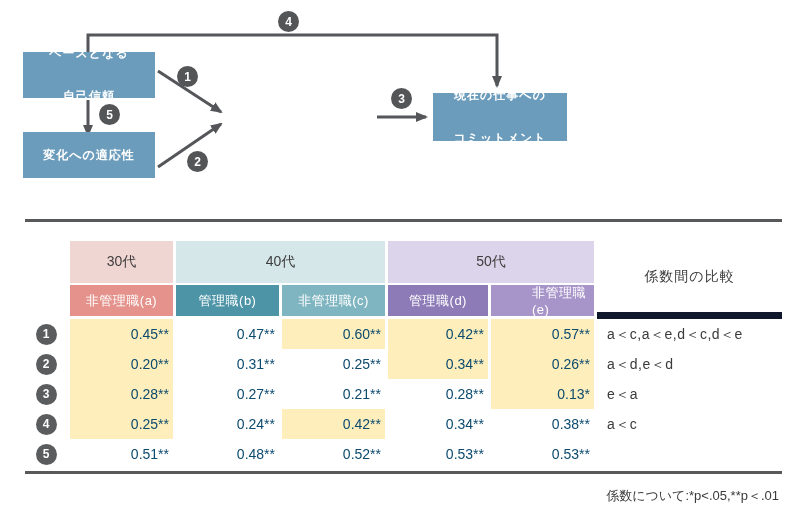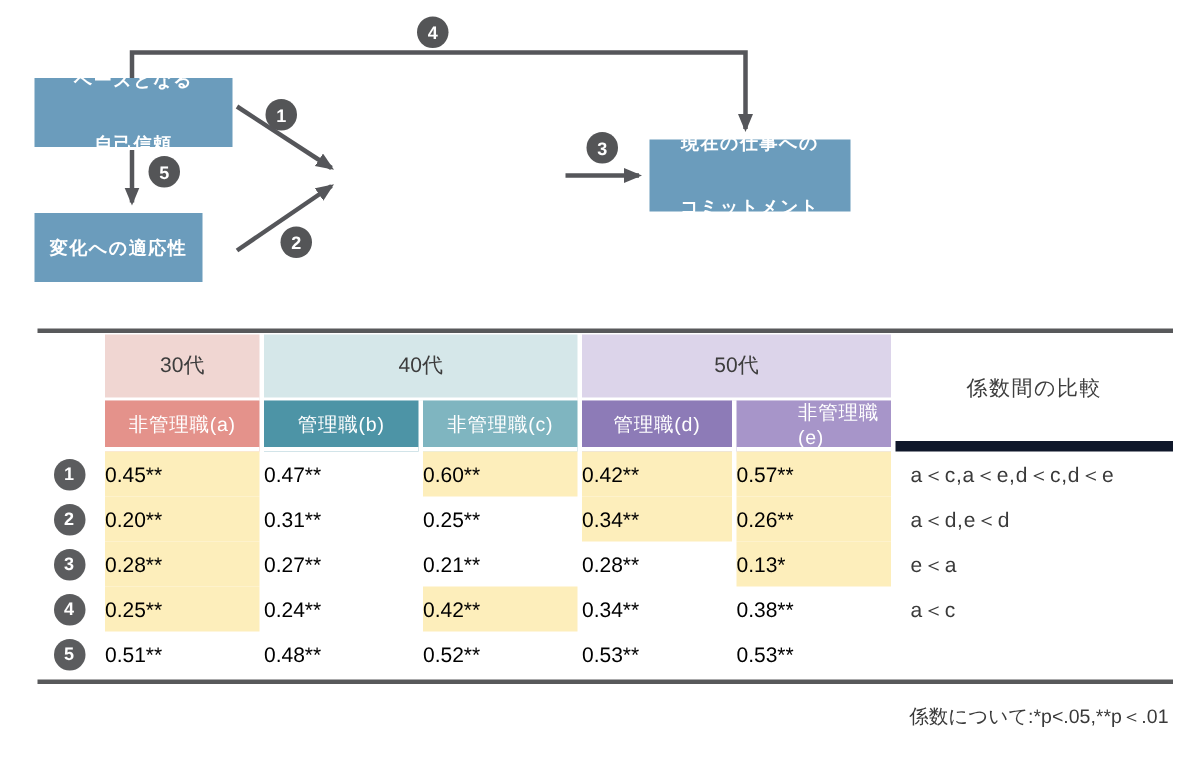--- a/index.html
+++ b/index.html
@@ -10,21 +10,21 @@
   }
   
   #diagram{position:absolute;left:0;top:0;width:790px;height:218px;}
   #arrows{position:absolute;left:0;top:0;pointer-events:none;}
   .box{
     position:absolute;background:#6b9cbc;color:#fff;
     display:flex;flex-direction:column;align-items:center;justify-content:center;
     font-size:12px;font-weight:bold;line-height:1.55;letter-spacing:1px;text-align:center;gap:24px;
   }
   .box-self-trust{left:23px;top:52px;width:132px;height:46px;}
-  .box-adaptability{left:23px;top:142px;width:112px;height:46px;}
+  .box-adaptability{left:23px;top:132px;width:132px;height:46px;}
   .box-career-interest{left:227px;top:94px;width:148px;height:48px;}
   .box-job-commitment{left:433px;top:93px;width:134px;height:48px;}
   .badge{
     position:absolute;width:21px;height:21px;border-radius:50%;
     background:#545557;color:#fff;font-size:12px;font-weight:bold;
     display:flex;align-items:center;justify-content:center;
   }
   .badge-1{left:177px;top:66px;}
   .badge-2{left:187px;top:151px;}
   .badge-3{left:391px;top:88px;}
@@ -37,21 +37,21 @@
     display:flex;align-items:center;justify-content:center;
   }
   
   #coef-table{position:absolute;left:25px;top:219px;width:757px;}
   .rule{height:3px;background:#58595b;}
   .grid{
     display:grid;
     grid-template-columns:42px 103px 103px 103px 100px 103px 1fr;
     column-gap:3px;
     grid-template-rows:44px 34px repeat(5,30px);
-    margin-top:1px;
+    margin-top:19px;
   }
   .h1cell{
     display:flex;align-items:center;justify-content:center;
     font-size:14px;color:#3d3d3d;border-bottom:2px solid #fff;
   }
   .h2cell{
     display:flex;align-items:center;justify-content:center;
     font-size:13px;color:#fff;border-bottom:3px solid #fff;letter-spacing:0.5px;
   }
   .span2{grid-column:span 2;}
@@ -64,22 +64,22 @@
   .col-d{background:#8d7bb7;}
   .col-e{background:#a795c9;padding-left:41px;}
   .comp-h{
     grid-column:7;grid-row:1/3;
     display:flex;align-items:center;justify-content:center;
     font-size:14px;color:#3d3d3d;letter-spacing:1px;
     border-bottom:7px solid #0f172a;background:#fff;
   }
   .lbl{display:flex;align-items:center;justify-content:center;}
   .val{
-    font-size:14px;color:#000000;text-align:left;
-    padding-right:32px;line-height:30px;white-space:nowrap;
+    font-size:14px;color:#0c4a6e;text-align:right;
+    padding-right:4px;line-height:30px;white-space:nowrap;
   }
   .hl{background:#fdeebb;}
   .comp{
     font-size:14px;color:#3a3a3a;padding-left:10px;
     line-height:30px;white-space:nowrap;letter-spacing:0.5px;
   }
   .bottomrule{margin-top:2px;}
   .footnote{
     text-align:right;margin-top:13px;padding-right:3px;
     font-size:13px;color:#3a3a3a;

